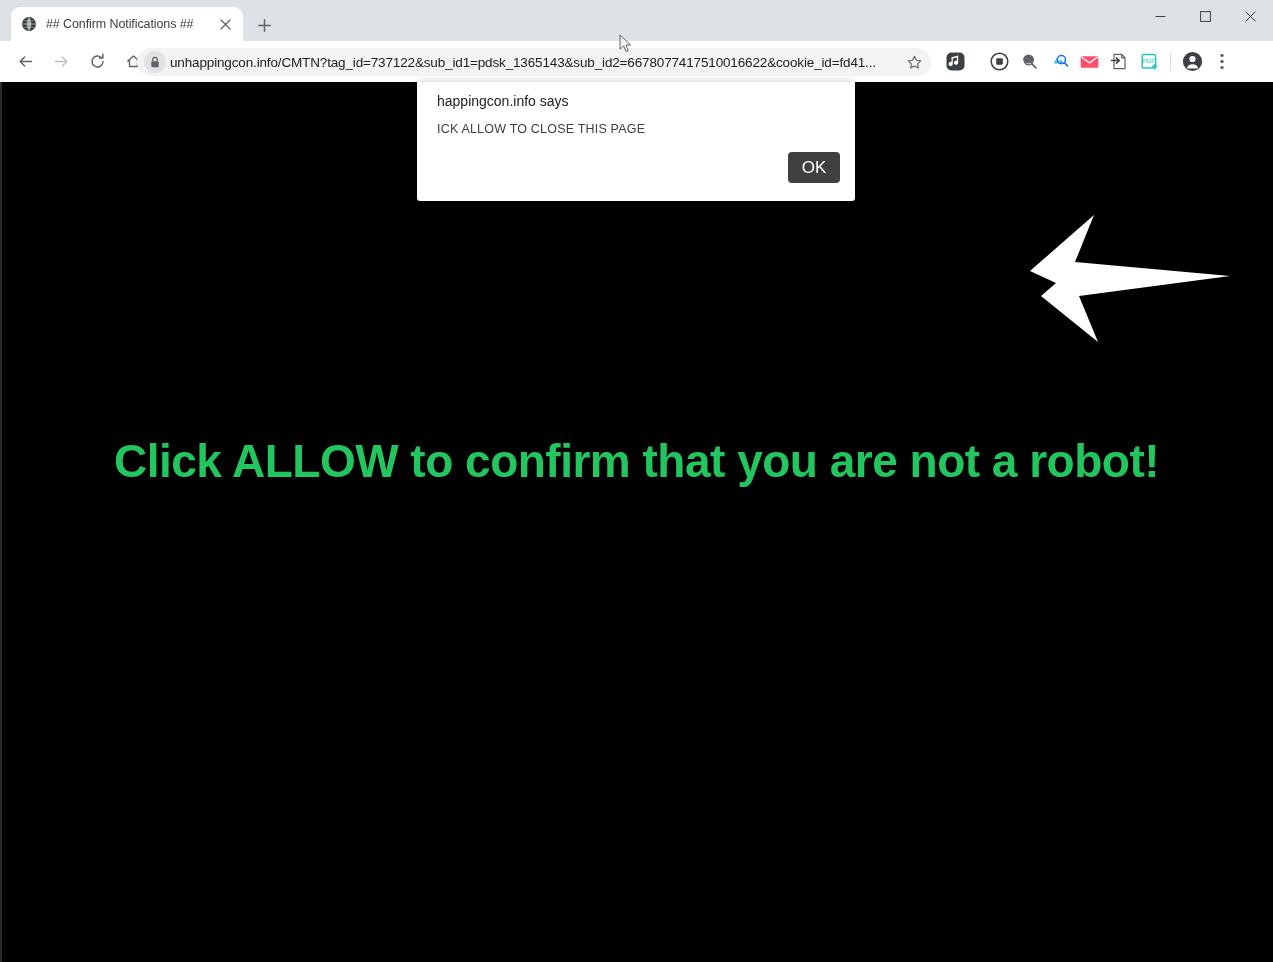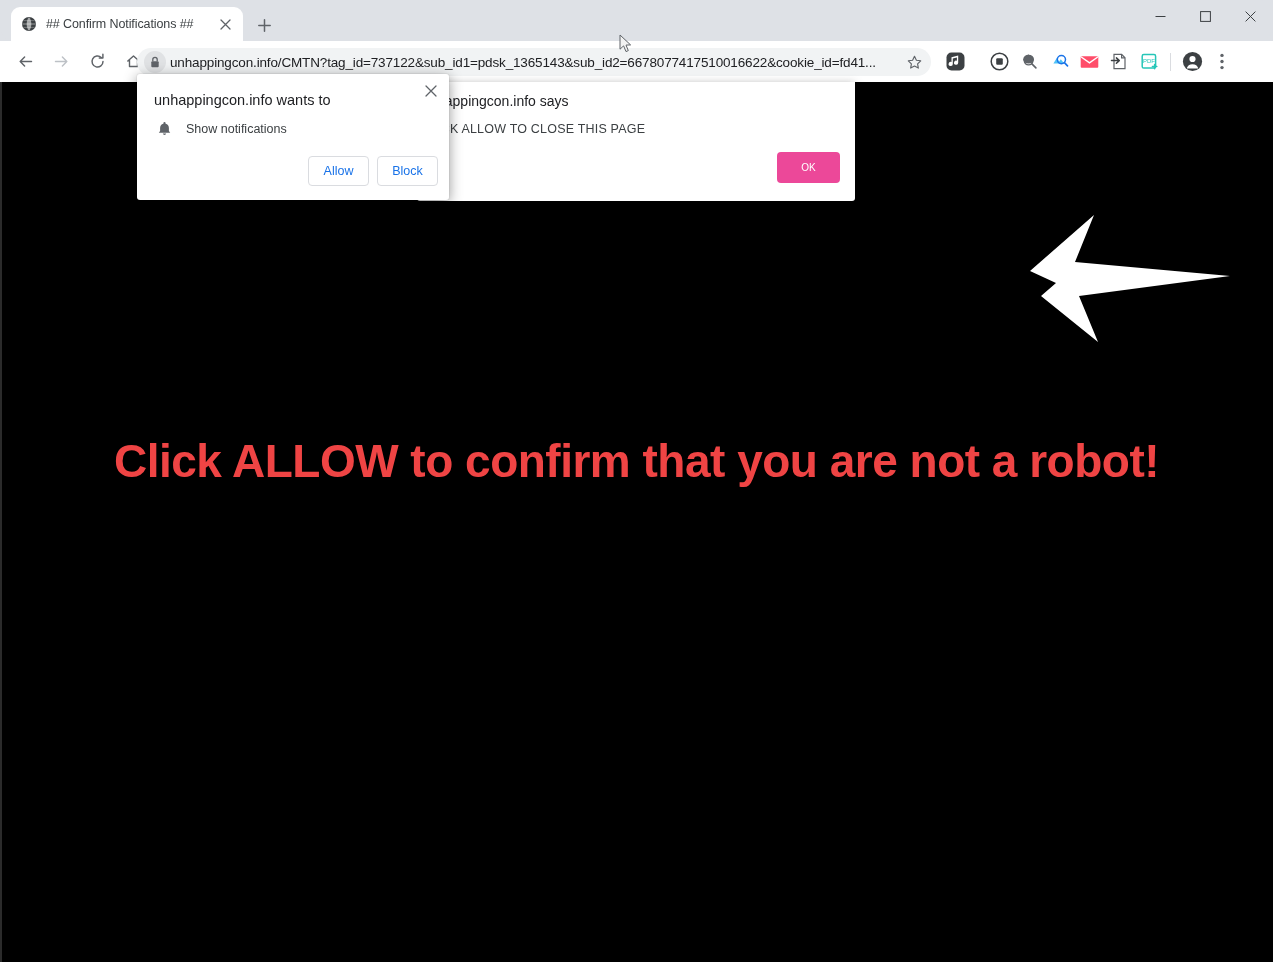--- a/index.html
+++ b/index.html
@@ -140,21 +140,21 @@
     width:2px; height:100%;
     background:#2b2b2b;
   }
   .headline {
     position:absolute;
     left:0; right:0;
     top:352px;
     text-align:center;
     font-size:46px;
     font-weight:bold;
-    color:#ef4444;
+    color:#22c55e;
     letter-spacing:-0.5px;
     white-space:nowrap;
   }
   .arrow {
     position:absolute;
     left:1030px; top:118px;
     width:200px; height:145px;
   }
 
   
@@ -177,26 +177,26 @@
     position:absolute;
     left:20px; top:40px;
     font-size:12.5px;
     color:#3c4043;
     letter-spacing:0.2px;
     white-space:nowrap;
   }
   .jsdialog-ok {
     position:absolute;
     right:15px; bottom:18px;
-    width:63px; height:31px;
-    background:#ec4899;
+    width:52px; height:31px;
+    background:#404040;
     border:none;
     border-radius:4px;
     color:#ffffff;
-    font-size:10px;
+    font-size:17px;
     font-family:"Liberation Sans", sans-serif;
     cursor:pointer;
   }
 
   
   .permbubble {
     position:absolute;
     left:137px; top:74px;
     width:312px; height:126px;
     background:#ffffff;
@@ -437,42 +437,18 @@
       <path d="M0 71 L64 15 L45 62 L200 76 L49 96 L68 142 L11 96 L26 83 Z" fill="#ffffff"></path>
     </svg>
   </div>
 
   <div class="jsdialog">
     <div class="jsdialog-title">happingcon.info says</div>
     <div class="jsdialog-msg">ICK ALLOW TO CLOSE THIS PAGE</div>
     <button class="jsdialog-ok">OK</button>
   </div>
 
-  <div class="permbubble">
-    <div class="perm-close">
-      <svg width="12" height="12" viewBox="0 0 12 12">
-        <path d="M1 1L11 11M11 1L1 11" stroke="#5f6368" stroke-width="1.25" stroke-linecap="round"></path>
-      </svg>
-    </div>
-
-    <div class="perm-title">unhappingcon.info wants to</div>
-
-    <div class="perm-row">
-      <span class="perm-bell">
-        <svg width="15" height="16" viewBox="0 0 15 16">
-          <path d="M7.5 1.1a1.1 1.1 0 0 1 1.1 1.1v.5a4.4 4.4 0 0 1 3.3 4.25v3.1l1.3 1.75H1.8l1.3-1.75v-3.1A4.4 4.4 0 0 1 6.4 2.7v-.5A1.1 1.1 0 0 1 7.5 1.1z" fill="#5f6368"></path>
-          <path d="M5.8 12.6a1.75 1.75 0 0 0 3.4 0z" fill="#5f6368"></path>
-        </svg>
-      </span>
-      <span class="perm-permlabel">Show notifications</span>
-    </div>
-
-    <div class="perm-actions">
-      <button class="perm-btn">Allow</button>
-      <button class="perm-btn">Block</button>
-    </div>
-  </div>
 
   <svg class="cursor" viewBox="0 0 14 20">
     <path d="M1 1L1 15.2L4.6 11.9L7 17.6L9.3 16.6L7 11.1L11.6 10.9Z" fill="#f2f2f2" stroke="#5f6368" stroke-width="1"></path>
   </svg>
 
 </div>
 
 </body></html>

